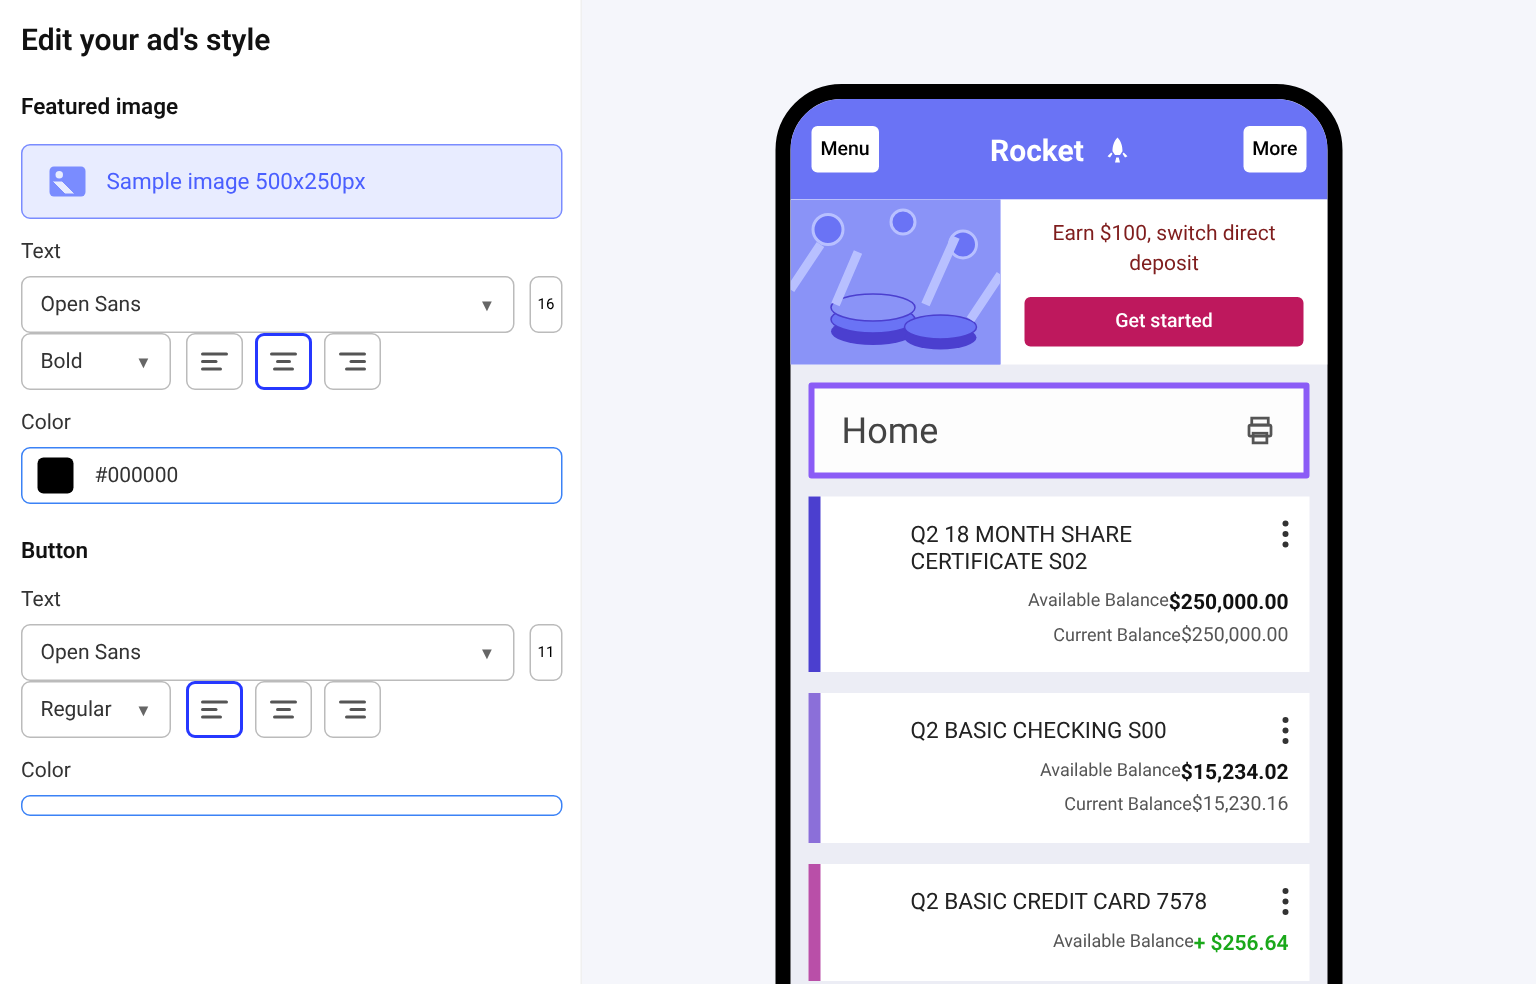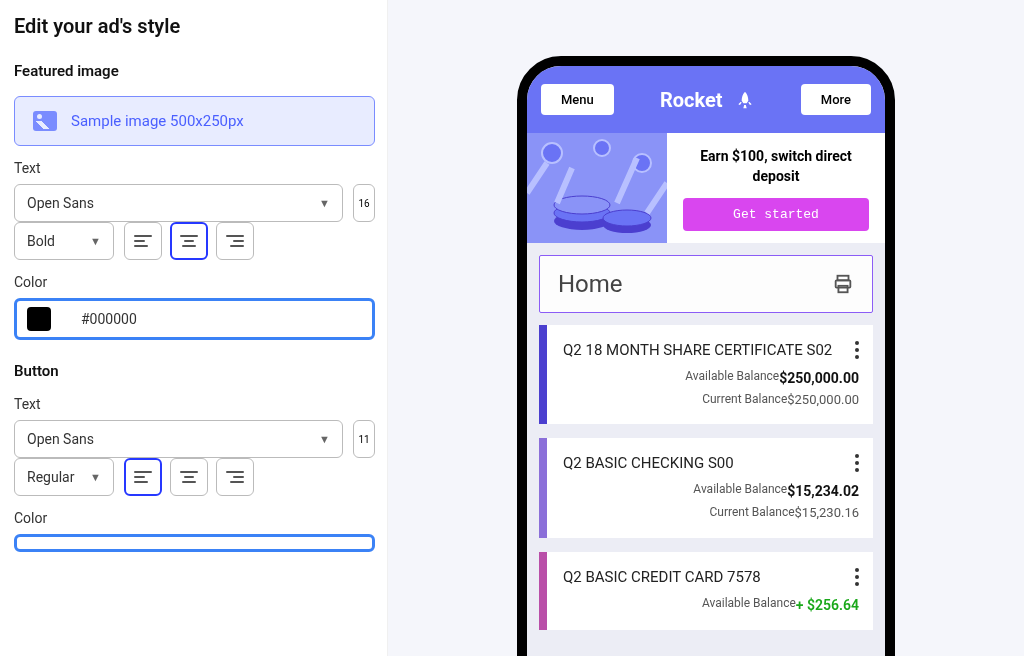--- a/index.html
+++ b/index.html
@@ -29,50 +29,50 @@
 
 .align-group { display:flex; gap:8px; }
 .align-btn { width:38px; height:38px; border:1px solid #bbb; border-radius:6px; background:#fff; display:flex; align-items:center; justify-content:center; cursor:pointer; }
 .align-btn.active { border:2px solid #2638ff; }
 .al-icon { display:flex; flex-direction:column; gap:3px; width:18px; }
 .al-icon span { height:2px; background:#555; border-radius:1px; }
 .al-left span:nth-child(1){width:100%} .al-left span:nth-child(2){width:60%} .al-left span:nth-child(3){width:80%}
 .al-center span{margin:0 auto} .al-center span:nth-child(1){width:100%} .al-center span:nth-child(2){width:60%} .al-center span:nth-child(3){width:80%}
 .al-right span{margin-left:auto} .al-right span:nth-child(1){width:100%} .al-right span:nth-child(2){width:60%} .al-right span:nth-child(3){width:80%}
 
-.color-row { display:flex; align-items:center; gap:30px; padding:6px 10px; border:3px solid #3b82f6; border-radius:6px; margin-bottom: 22px; }
+.color-row { display:flex; align-items:center; gap:14px; padding:6px 10px; border:1px solid #3b82f6; border-radius:6px; margin-bottom: 22px; }
 .swatch { width:24px; height:24px; border-radius:4px; }
 .color-text { font-size:14px; color:#333; }
 
 
 .preview-area { flex:1; background:#f5f6fb; display:flex; justify-content:center; align-items:flex-start; padding-top:56px; overflow:hidden; }
 .phone { width:378px; border:10px solid #000; border-radius:44px; background:#ecedf5; overflow:hidden; height:700px; position:relative; }
 .phone-header { background:#6a73f5; padding:18px 14px; display:flex; align-items:center; justify-content:space-between; }
-.ph-btn { background:#fff; border:none; padding:8px 20px; font-size:13px; font-weight:500; border-radius:4px; cursor:pointer; }
+.ph-btn { background:#fff; border:none; padding:8px 6px; font-size:13px; font-weight:500; border-radius:4px; cursor:pointer; }
 .brand { display:flex; align-items:center; gap:12px; color:#fff; font-size:20px; font-weight:700; }
 .rocket-ic { width:20px; height:20px; }
 
 .promo-card { background:#fff; margin:0; display:flex; }
 .promo-img { width:140px; height:110px; background:linear-gradient(135deg,#b8c0ff,#6a73f5); position:relative; overflow:hidden; }
 .promo-body { flex:1; padding:14px 16px 12px; text-align:center; }
-.promo-title { font-size:14px; font-weight:700; color:#000000; line-height:1.4; margin-bottom:12px; }
-.promo-btn { width:100%; padding:9px; background:#d946ef; color:#fff; border:none; font-size:13px; font-weight:500; border-radius:4px; cursor:pointer;font-family:Liberation Mono, monospace; }
-
-.home-bar { background:#fdfdfd; margin:12px; padding:14px 18px; display:flex; justify-content:space-between; align-items:center; border-radius:2px; border:1px solid #8b5cf6; }
+.promo-title { font-size:14px; font-weight:400; color:#7f1d1d; line-height:1.4; margin-bottom:12px; }
+.promo-btn { width:100%; padding:9px; background:#be185d; color:#fff; border:none; font-size:13px; font-weight:500; border-radius:4px; cursor:pointer; }
+
+.home-bar { background:#fdfdfd; margin:12px; padding:14px 18px; display:flex; justify-content:space-between; align-items:center; border-radius:2px; border:4px solid #8b5cf6; }
 .home-text { font-size:24px; color:#444; }
 .print-ic { width:22px; height:22px; color:#555; cursor:pointer; }
 
 .accounts-head { display:flex; justify-content:space-between; align-items:center; padding:0 18px 10px; margin-top:8px; }
 .accounts-label { font-size:17px; font-weight:700; color:#111; letter-spacing:0.5px; }
 .dots { display:flex; flex-direction:column; gap:3px; cursor:pointer; padding:4px; }
 .dots span { width:4px; height:4px; background:#333; border-radius:50%; }
 
 .acct-card { background:#fff; margin:0 12px 14px; display:flex; }
 .acct-stripe { width:8px; }
-.acct-body { flex:1; padding:16px 14px 14px 16px; position:relative; }
+.acct-body { flex:1; padding:16px 14px 14px 16px; position:relative;margin-left:44px; }
 .acct-name { font-size:15px; color:#222; margin-bottom:8px; padding-right:16px; }
 .acct-row { display:flex; justify-content:flex-end; font-size:12px; line-height:1.6; }
 .acct-lbl { color:#555; }
 .acct-val { font-weight:700; color:#111; font-size:14px; }
 .acct-val.sub { font-weight:400; color:#555; font-size:13px; }
 .acct-val.pos { color:#1aa81a; font-weight:600; }
 .acct-dots { position:absolute; top:12px; right:10px; }
 </style>
 </head>
 <body>

